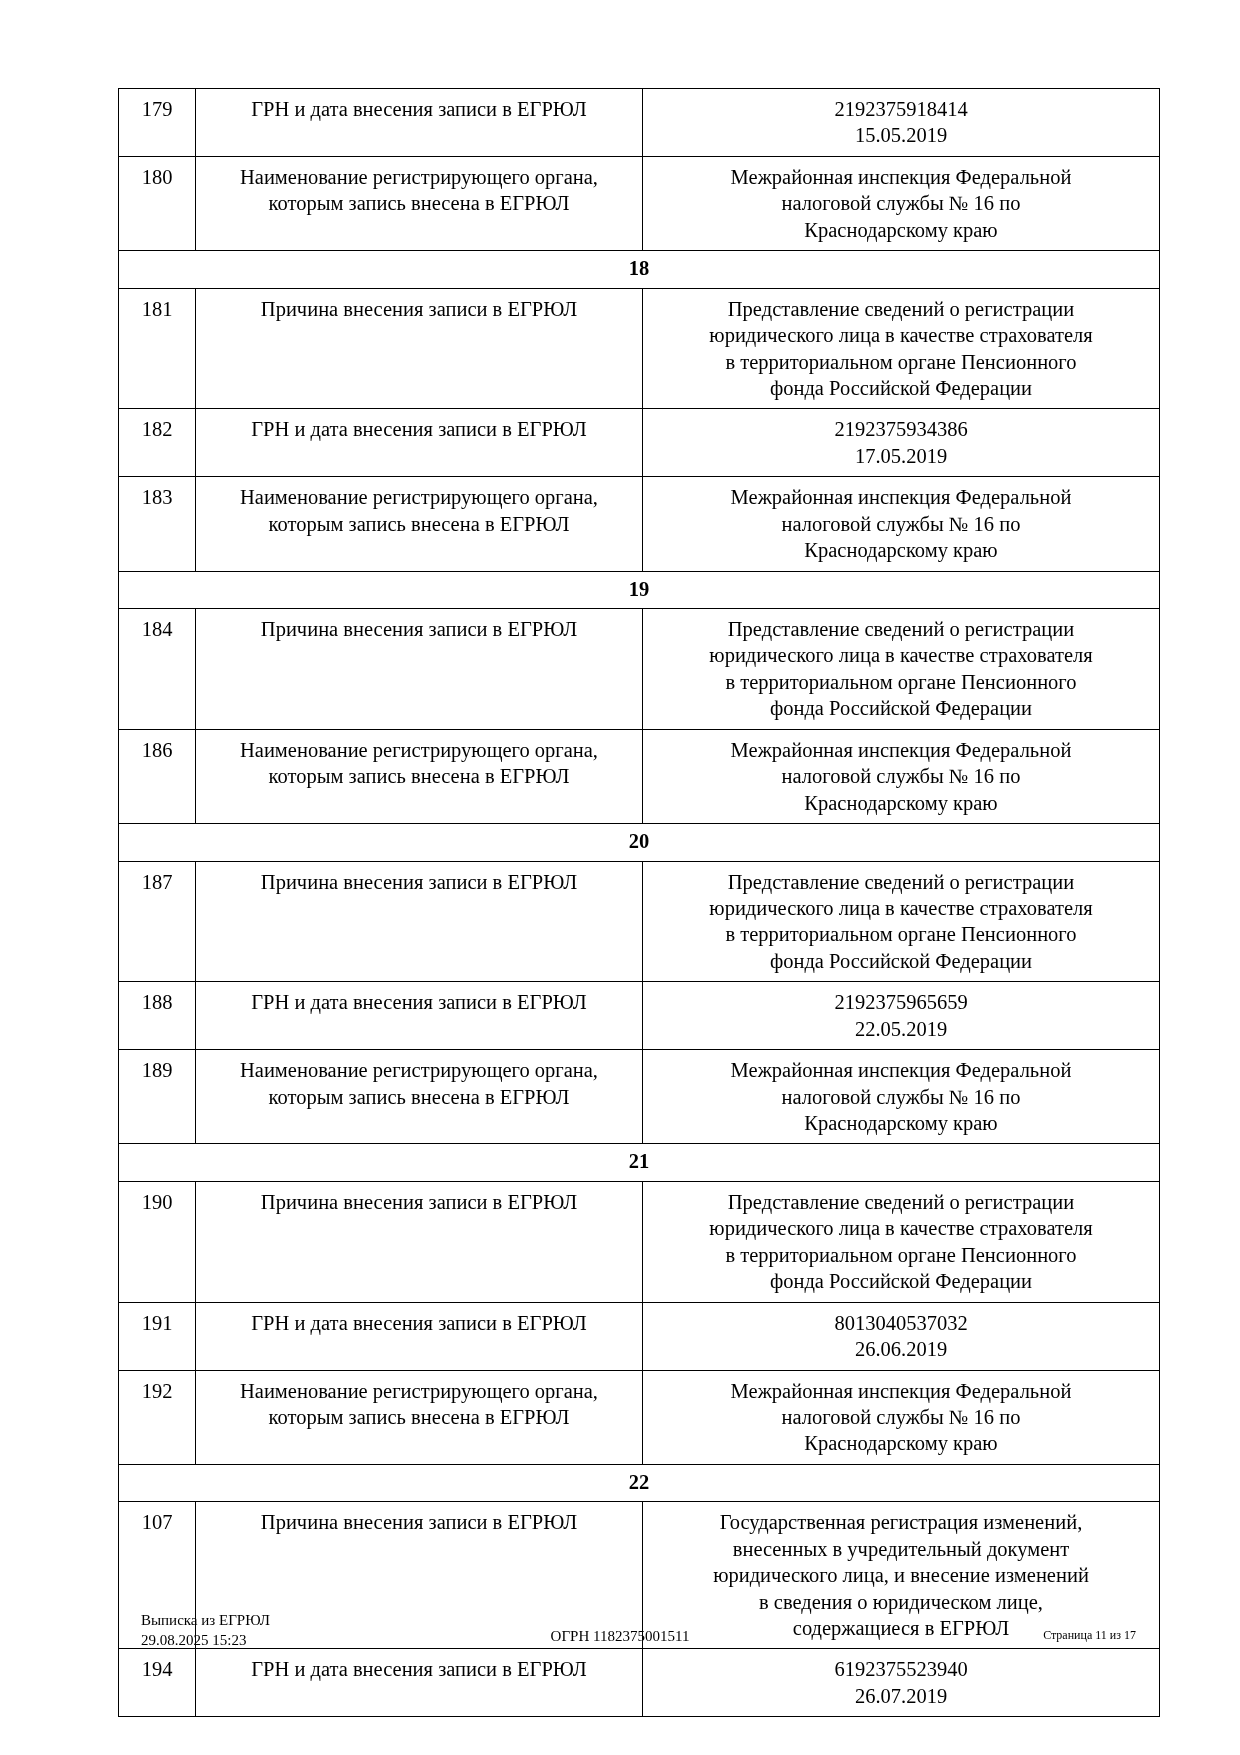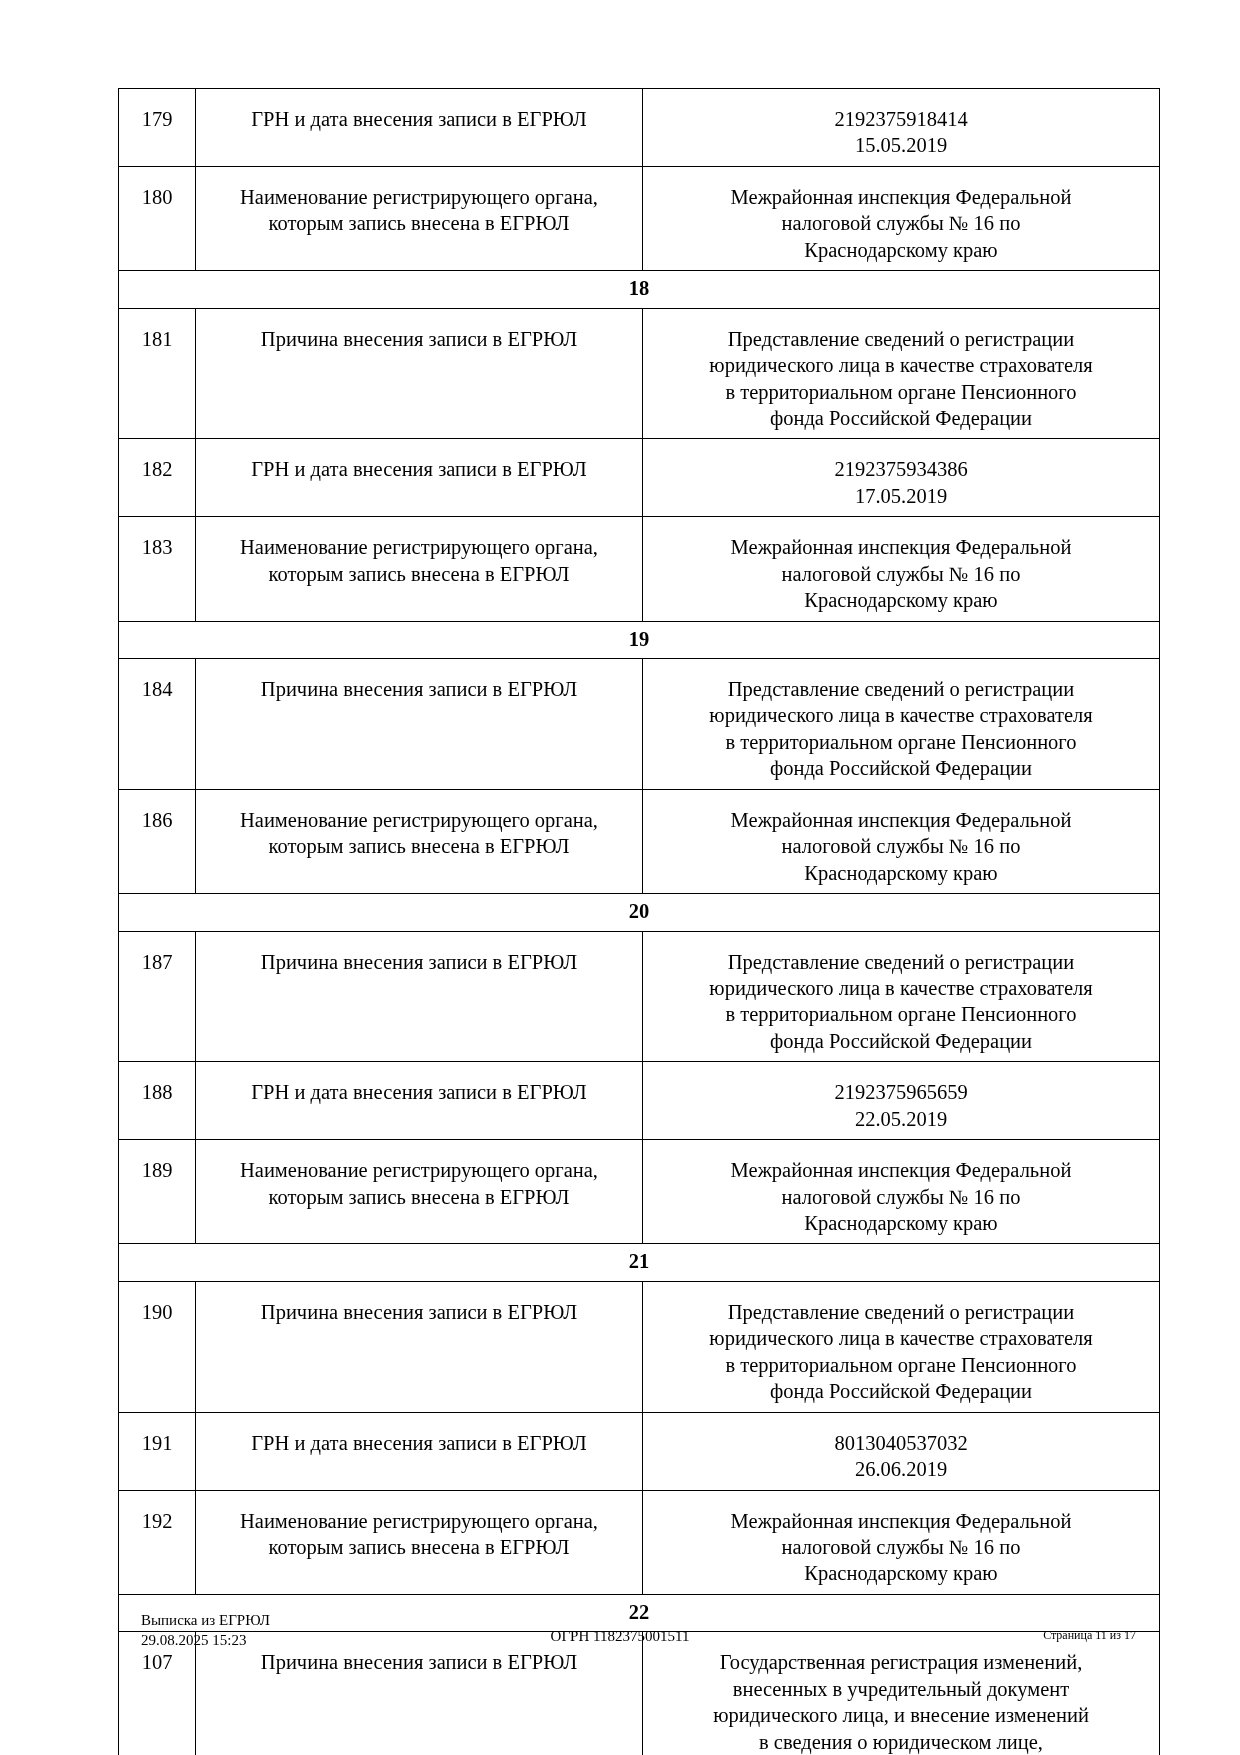--- a/index.html
+++ b/index.html
@@ -26,21 +26,21 @@
     position: absolute;
     left: 118px;
     top: 88px;
     width: 1008px;
     border-collapse: collapse;
     table-layout: fixed;
   }
   .doc-table td {
     border: 1px solid #000000;
     vertical-align: top;
-    padding: 17px 8px 7px 8px;
+    padding: 7px 8px 7px 8px;
     font-size: 20.5px;
     line-height: 1.29;
     text-align: center;
   }
   .col-num {
     width: 60px;
     text-align: center;
     white-space: nowrap;
   }
   .col-label {
@@ -231,20 +231,28 @@
         </tr>
         <tr class="data-row">
           <td class="col-num">107</td>
           <td class="col-label">Причина внесения записи в ЕГРЮЛ</td>
           <td class="col-value">
             <span class="value-line">Государственная регистрация изменений,</span>
             <span class="value-line">внесенных в учредительный документ</span>
             <span class="value-line">юридического лица, и внесение изменений</span>
             <span class="value-line">в сведения о юридическом лице,</span>
             <span class="value-line">содержащиеся в ЕГРЮЛ</span>
+          </td>
+        </tr>
+        <tr class="data-row">
+          <td class="col-num">194</td>
+          <td class="col-label">ГРН и дата внесения записи в ЕГРЮЛ</td>
+          <td class="col-value">
+            <span class="value-line">6192375523940</span>
+            <span class="value-line">26.07.2019</span>
           </td>
         </tr>
       </tbody>
   </table>
 
   <div class="footer">
     <div class="footer-left">
       <div>Выписка из ЕГРЮЛ</div>
       <div>29.08.2025 15:23</div>
     </div>

